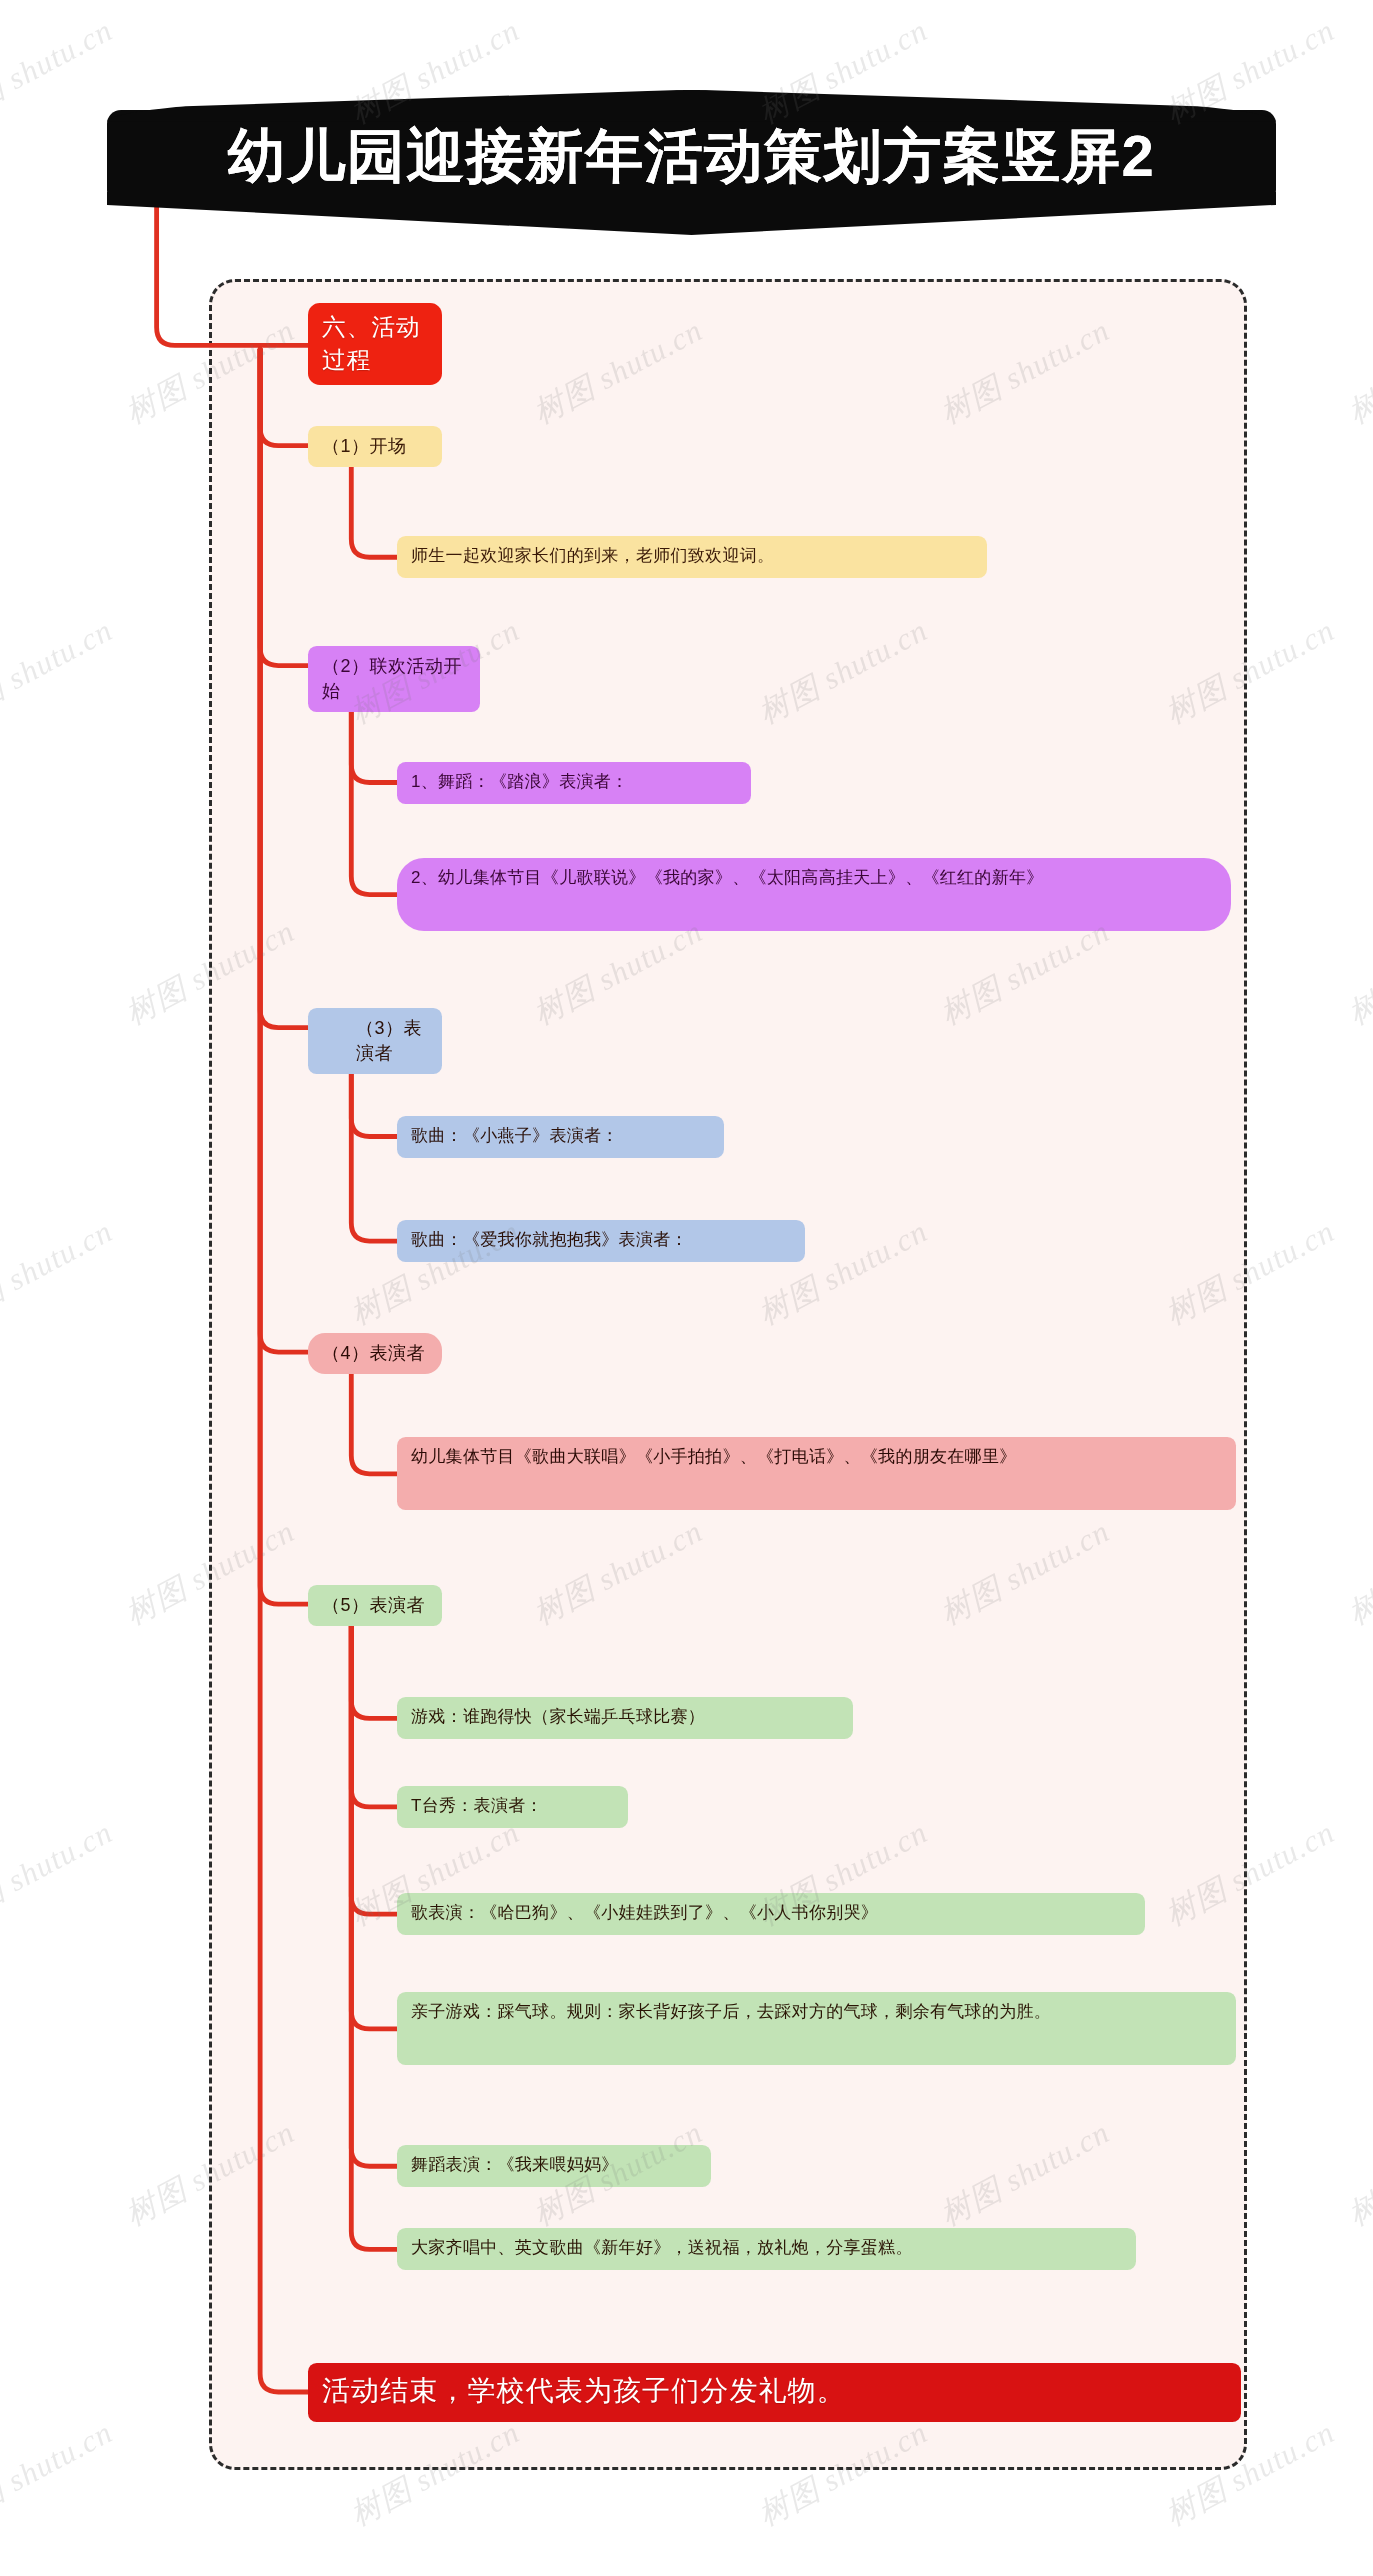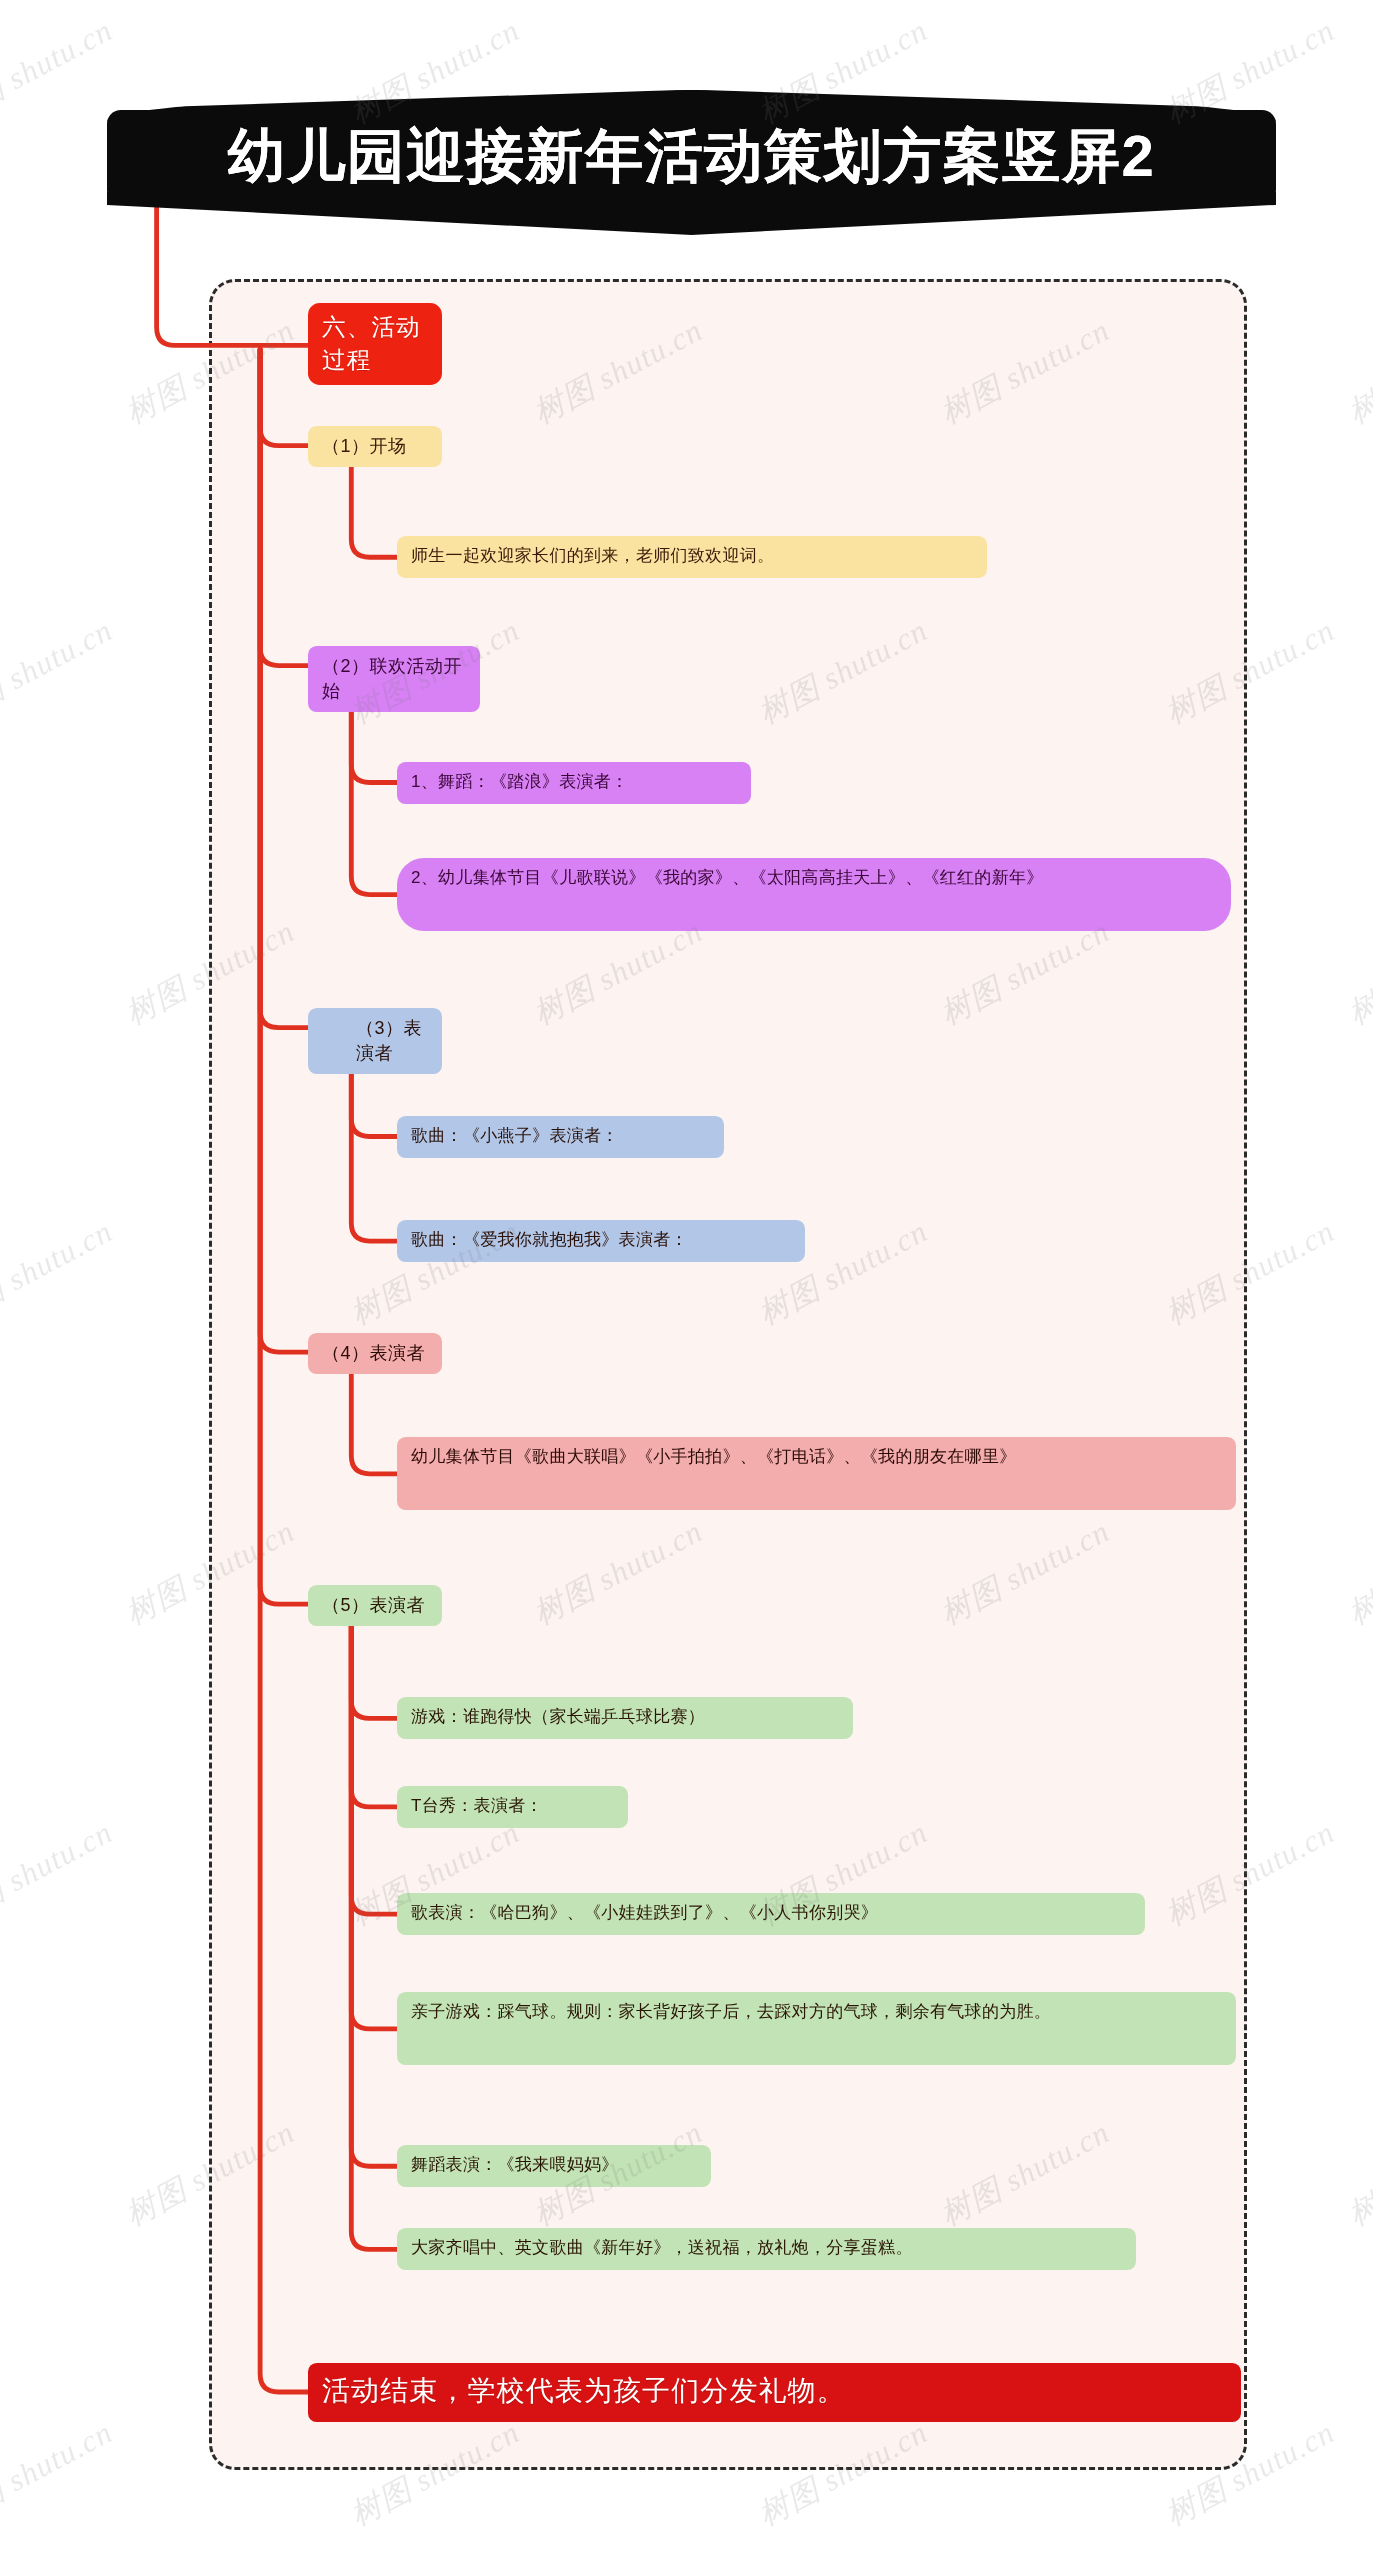--- a/index.html
+++ b/index.html
@@ -175,21 +175,21 @@
     </div>
     <div class="node n-l2 c-blue" style="left: 308px; top: 1008px; width: 134px; min-height: 39px; padding-left: 48px;">
       <span class="txt">（3）表演者</span>
     </div>
     <div class="node n-l3 c-blue" style="left: 397px; top: 1116px; width: 327px; min-height: 42px;">
       <span class="txt">歌曲：《小燕子》表演者：</span>
     </div>
     <div class="node n-l3 c-blue" style="left: 397px; top: 1220px; width: 408px; min-height: 42px;">
       <span class="txt">歌曲：《爱我你就抱抱我》表演者：</span>
     </div>
-    <div class="node n-l2 c-pink" style="left: 308px; top: 1333px; width: 134px; min-height: 39px;">
+    <div class="node n-l2 c-pink" style="left: 308px; top: 1333px; width: 134px; min-height: 39px; border-radius: 17px;">
       <span class="txt">（4）表演者</span>
     </div>
     <div class="node n-l3 c-pink" style="left: 397px; top: 1437px; width: 839px; min-height: 73px;">
       <span class="txt">幼儿集体节目《歌曲大联唱》《小手拍拍》、《打电话》、《我的朋友在哪里》</span>
     </div>
     <div class="node n-l2 c-green" style="left: 308px; top: 1585px; width: 134px; min-height: 39px;">
       <span class="txt">（5）表演者</span>
     </div>
     <div class="node n-l3 c-green" style="left: 397px; top: 1697px; width: 456px; min-height: 42px;">
       <span class="txt">游戏：谁跑得快（家长端乒乓球比赛）</span>

